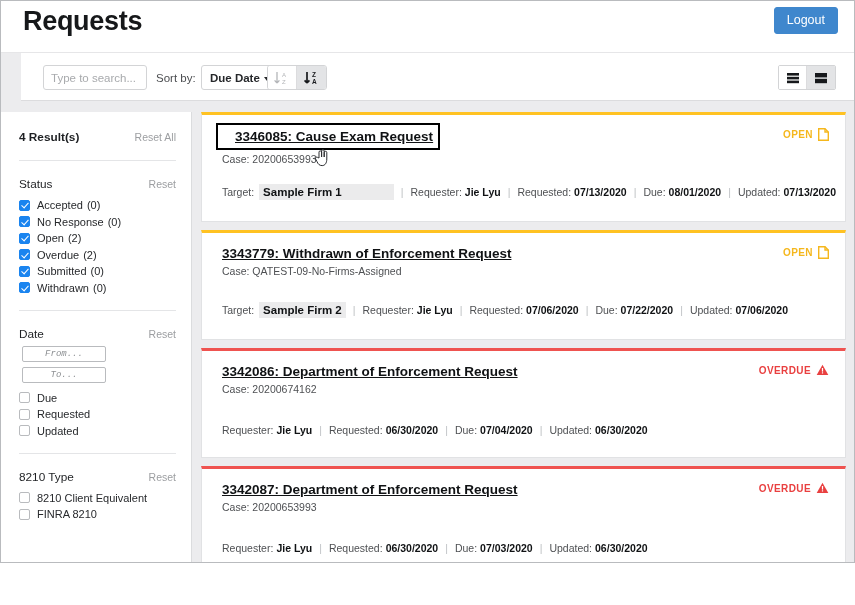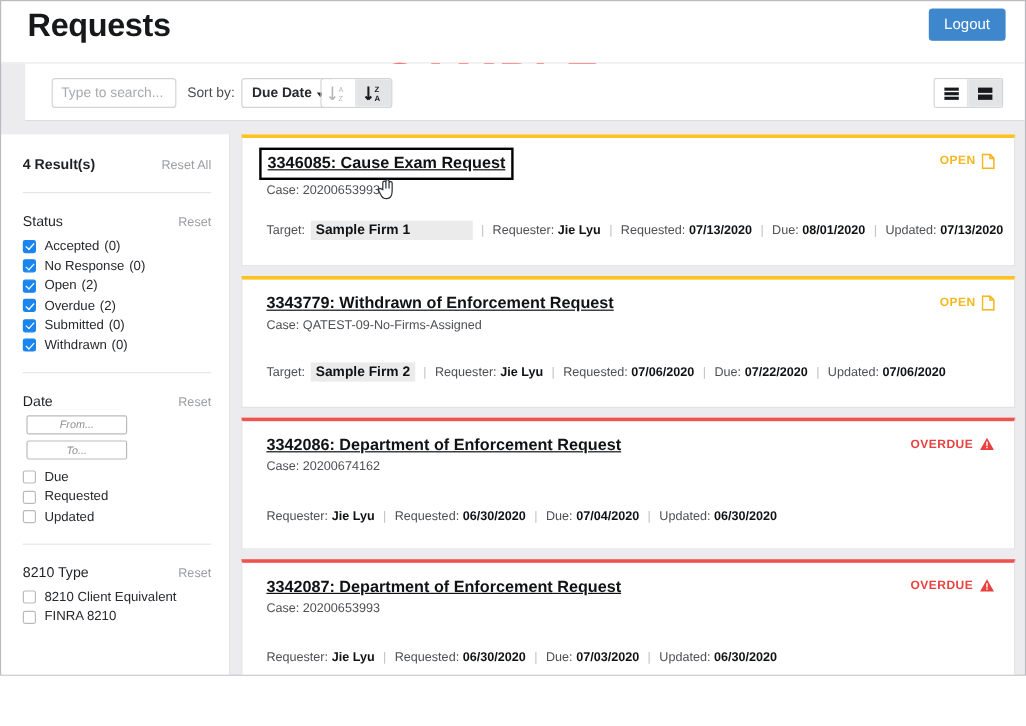--- a/index.html
+++ b/index.html
@@ -215,21 +215,21 @@
     display: block;
     width: 84px; height: 16px;
     border: 1px solid #b9bbbe;
     border-radius: 2px;
     margin: 5px 0 0 3px;
     font-size: 9px;
     font-style: italic;
     text-align: center;
     color: #8d9093;
     background: #fff;
-    font-family: Liberation Sans, sans-serif;
+    font-family: Liberation Mono, monospace;
   }
   .date-input::placeholder { color: #8d9093; font-style: italic; }
 
   
   .results {
     position: absolute;
     left: 200px; top: 11px;
     right: 8px;
     bottom: 0;
   }
@@ -249,21 +249,21 @@
     font-size: 13.5px;
     font-weight: bold;
     color: #101214;
     text-decoration: underline;
     cursor: pointer;
     display: inline-block;
   }
   .card.focused .title-box {
     display: inline-block;
     border: 2.5px solid #000;
-    padding: 2px 5px 3px 5px;
+    padding: 2px 5px 3px 17px;
     margin: -3px 0 0 -6px;
   }
   .card-case {
     font-size: 10.5px;
     color: #4e5053;
     margin-top: 3px;
   }
   .card-meta {
     position: absolute;
     left: 20px; bottom: 21px;

